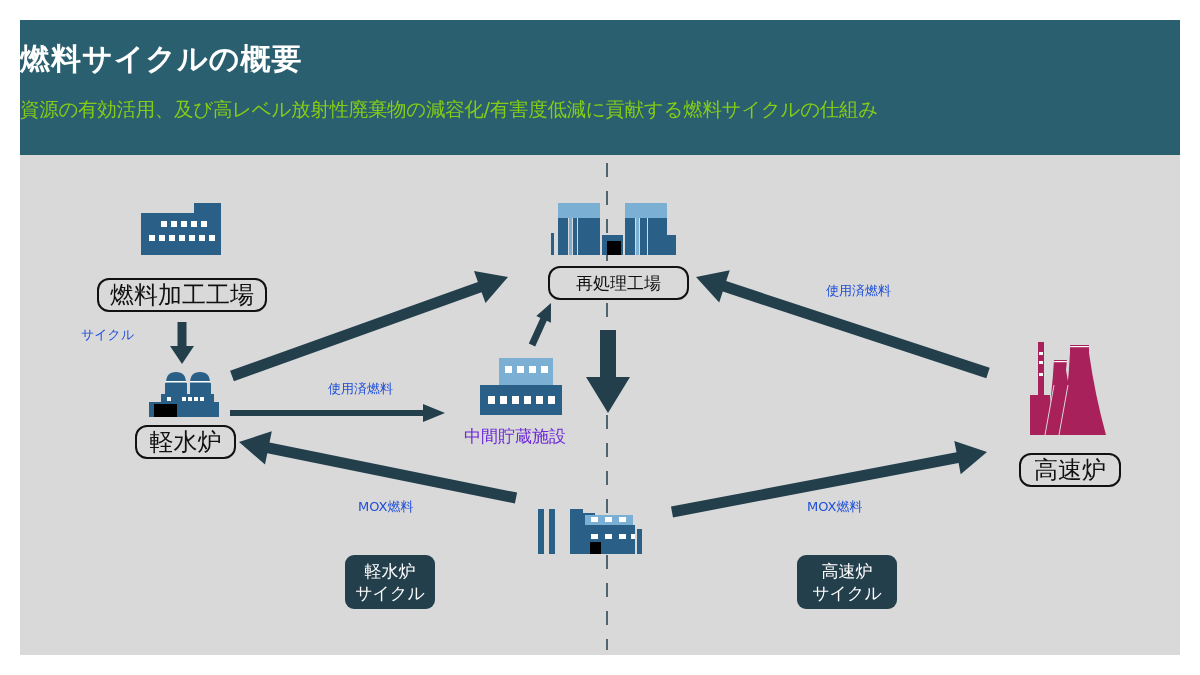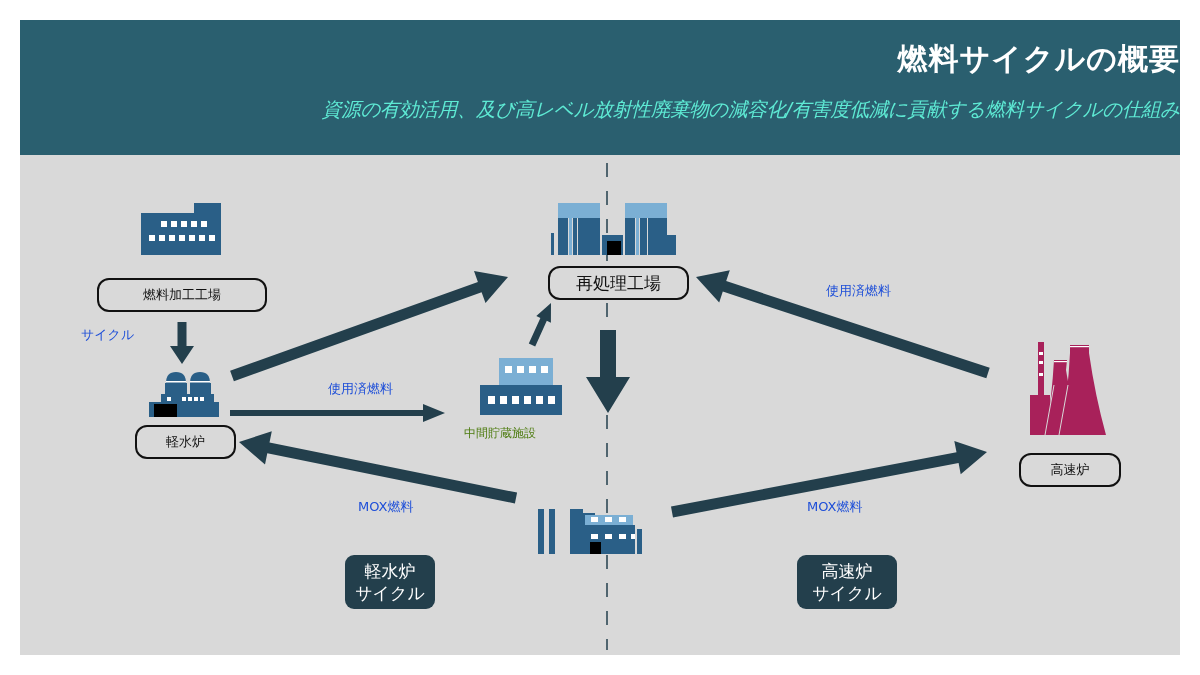--- a/index.html
+++ b/index.html
@@ -1,29 +1,29 @@
 <!DOCTYPE html>
 <html><head>
 <meta charset="utf-8">
 <style>
   html, body { margin:0; padding:0; background:#ffffff; }
   body { width:1200px; height:675px; position:relative; overflow:hidden;
          font-family:"DejaVu Sans", "Liberation Sans", sans-serif; }
   #header { position:absolute; left:20px; top:20px; width:1160px; height:135px; background:#2a5f6f; }
-  #title { position:absolute; left:0; width:100%; top:19px; text-align:right; color:#fff;
+  #title { position:absolute; left:0; width:100%; top:19px; text-align:left; color:#fff;
            font-size:30px; font-weight:bold; letter-spacing:1px; }
-  #subtitle { position:absolute; left:0; width:100%; top:76px; text-align:right; color:#5eead4;
-              font-size:19.5px; letter-spacing:-0.3px;font-style:italic; }
+  #subtitle { position:absolute; left:0; width:100%; top:76px; text-align:left; color:#84cc16;
+              font-size:19.5px; letter-spacing:-0.3px; }
   #canvas { position:absolute; left:20px; top:155px; width:1160px; height:500px; background:#d9d9d9; }
   #canvas svg { position:absolute; left:0; top:0; }
   .node-label { position:absolute; border:2px solid #111; border-radius:12px; background:#d9d9d9;
-                font-size:13px; color:#111; text-align:center; box-sizing:border-box; line-height:30px;
+                font-size:24px; color:#111; text-align:center; box-sizing:border-box; line-height:30px;
                 height:34px; white-space:nowrap; }
   .flow-label { position:absolute; font-size:13px; color:#1d4ed8; white-space:nowrap; }
-  .plain-label { position:absolute; font-size:12px; color:#4d7c0f; white-space:nowrap; }
+  .plain-label { position:absolute; font-size:17px; color:#6d28d9; white-space:nowrap; }
   .cycle-badge { position:absolute; background:#233f4c; color:#fff; border-radius:9px; font-size:17px;
                  text-align:center; line-height:22px; padding:5px 0; box-sizing:border-box; }
 </style>
 </head>
 <body>
 
 <div id="header">
   <div id="title">燃料サイクルの概要</div>
   <div id="subtitle">資源の有効活用、及び高レベル放射性廃棄物の減容化/有害度低減に貢献する燃料サイクルの仕組み</div>
 </div>

